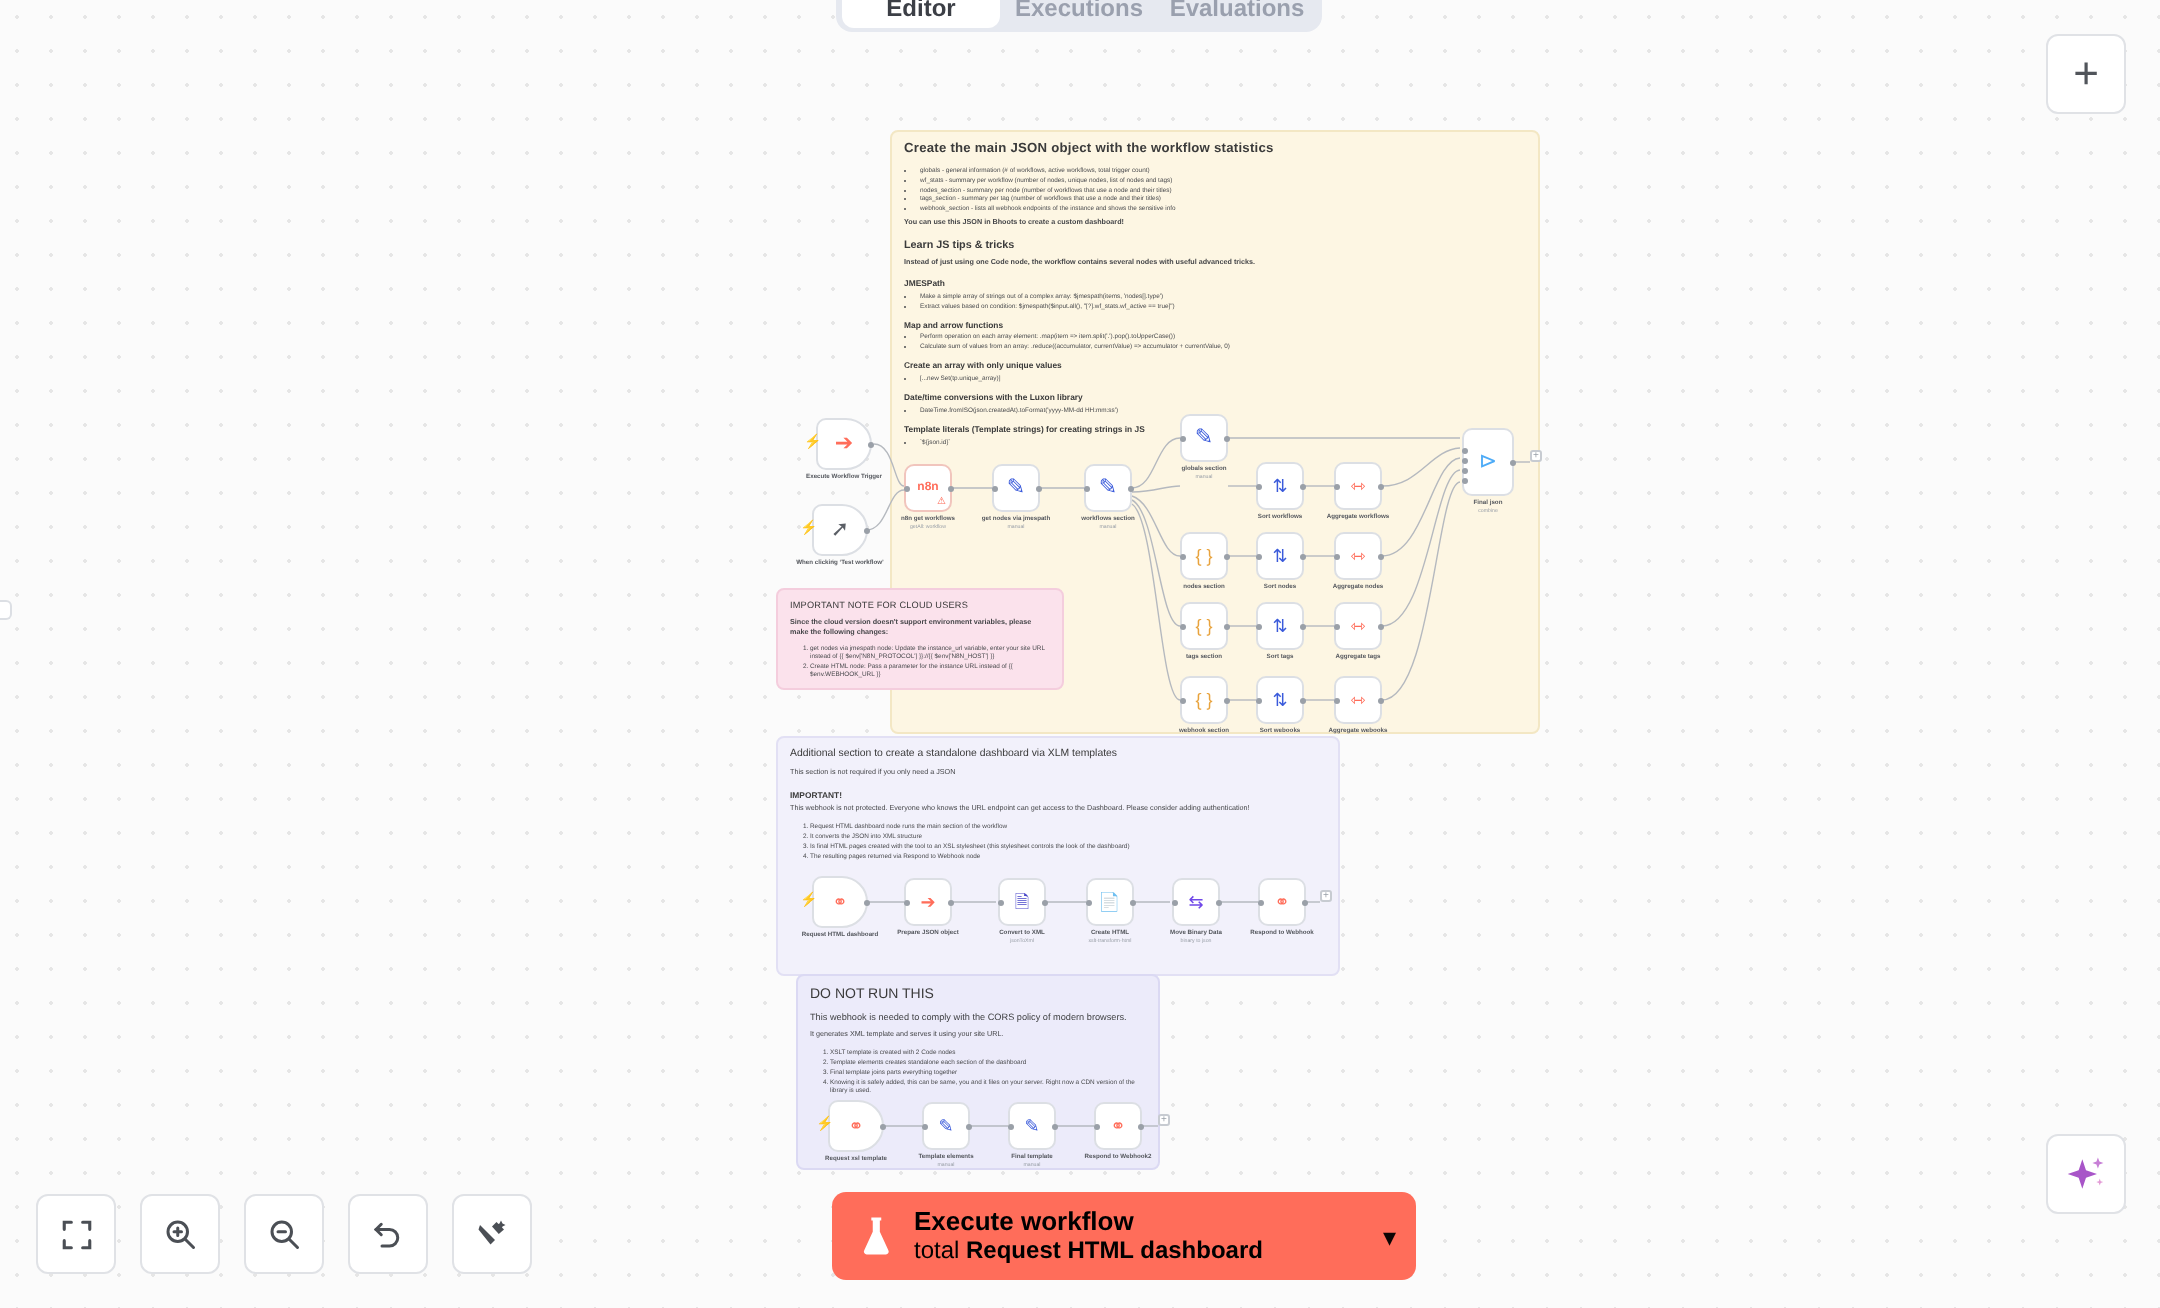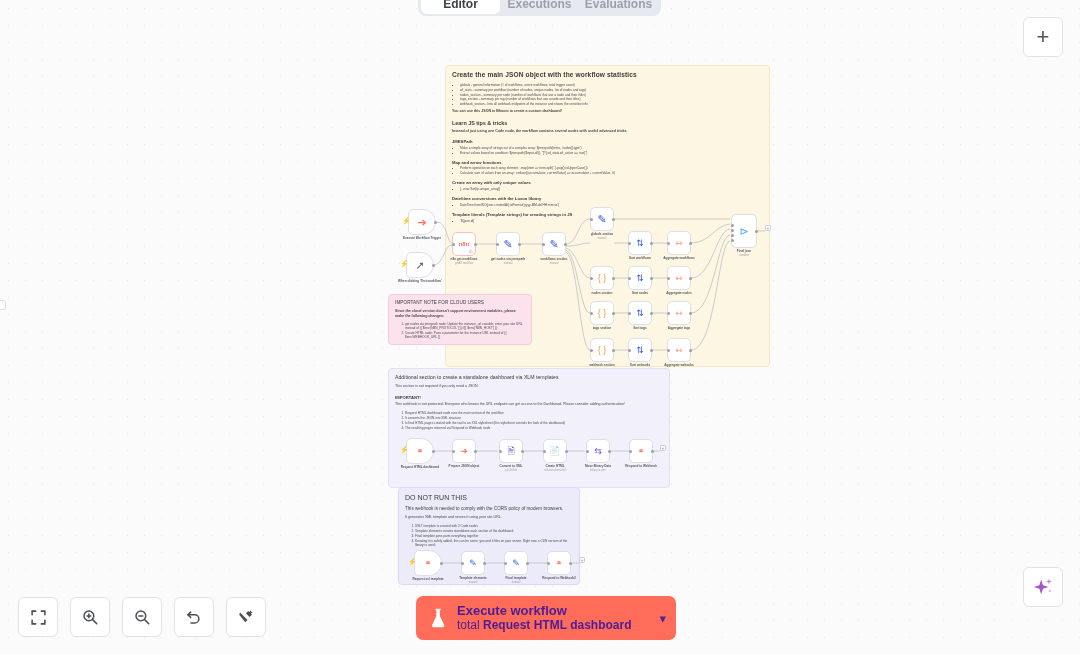--- a/index.html
+++ b/index.html
@@ -93,23 +93,23 @@
 
   
   .side-btn { position: absolute; width: 40px; height: 40px; background: #fff;
               border: 1px solid #e0e2e6; border-radius: 6px; display: flex;
               align-items: center; justify-content: center; }
   .side-add { right: 17px; top: 17px; color: #51555b; font-size: 22px; }
   .side-ai  { right: 17px; bottom: 47px; }
 
   
   .exec {
-    position: absolute; left: 416px; bottom: 14px; width: 260px; height: 44px;
+    position: absolute; left: 416px; bottom: 14px; width: 292px; height: 44px;
     background: #ff6d5a; border-radius: 7px; display: flex; align-items: center;
-    color: #4c1d95; padding: 0 10px 0 14px; gap: 10px;
+    color: #000000; padding: 0 10px 0 14px; gap: 10px;
   }
   .exec-txt { flex: 1; line-height: 1.15; }
   .exec-t1 { font-size: 13px; font-weight: 700; }
   .exec-t2 { font-size: 12px; font-weight: 400; }
   .exec-t2 b { font-weight: 700; }
   .exec-chev { font-size: 13px; opacity: .95; }
 
   .edge-handle { position: absolute; left: -1px; top: 300px; width: 7px;
                  height: 10px; border: 1px solid #dcdfe4; border-left: 0;
                  border-radius: 0 3px 3px 0; background: #fff; }

